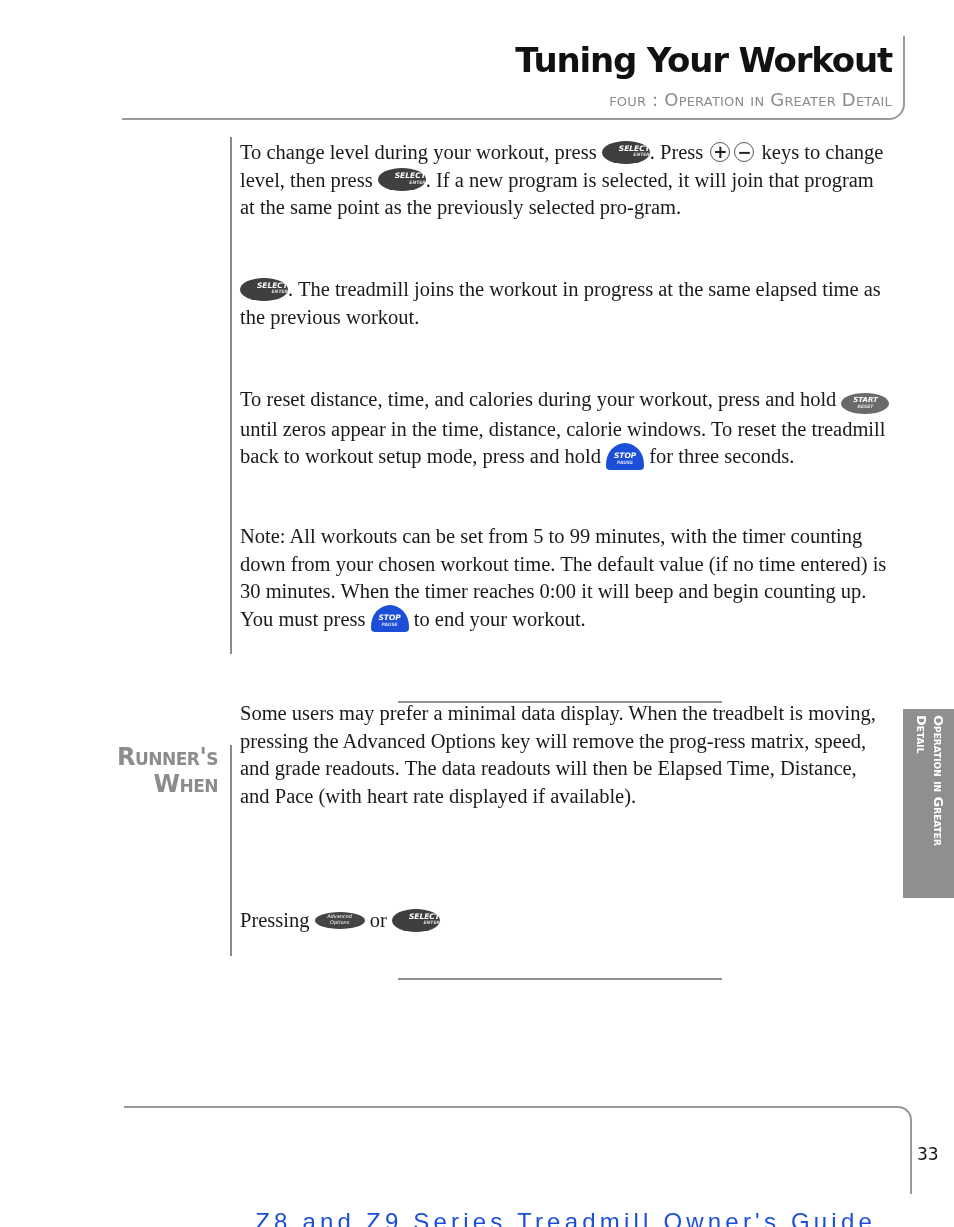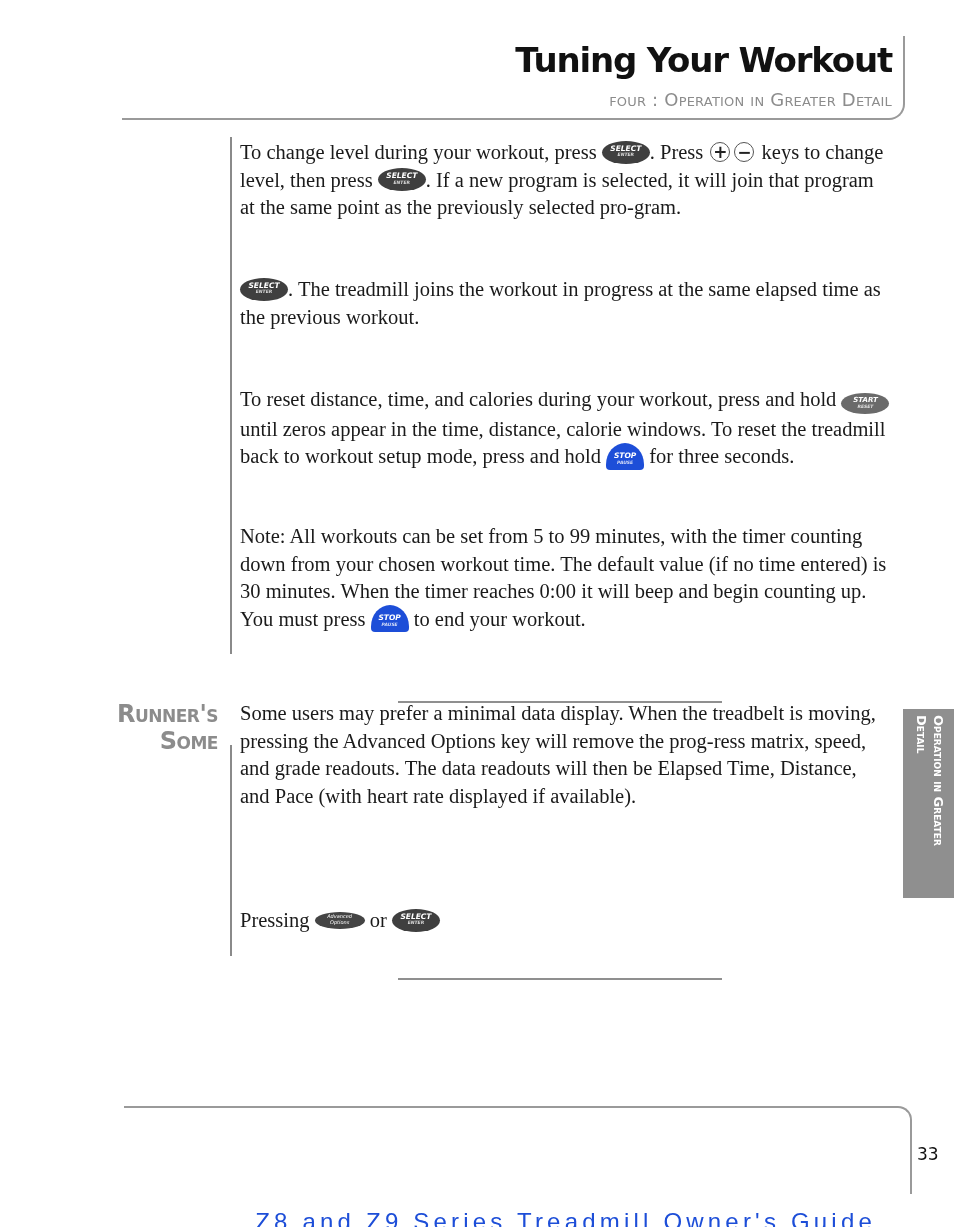--- a/index.html
+++ b/index.html
@@ -15,39 +15,39 @@
 
   
   .vrule { position: absolute; left: 230px; width: 1.5px; background: #8a8a8a; }
   .para { position: absolute; left: 240px; width: 650px; font-family: "Liberation Serif", serif; font-size: 20.5px;
     line-height: 27.5px; color: #1a1a1a; }
   .para p { margin: 0; }
 
   .key { display: inline-block; vertical-align: middle; position: relative; top: -2px; background: #3f3f3f;
     border-radius: 50%; color: #fff; font-family: "DejaVu Sans", sans-serif; font-style: italic; font-weight: bold;
     text-align: center; line-height: 1; }
-  .key-select { width: 48px; height: 23px; }
+  .key-select { width: 48px; height: 23px; text-align: right; }
   .key-select .k1 { font-size: 7.5px; display: block; margin-top: 4px; }
   .key-select .k2 { font-size: 4.5px; display: block; margin-top: 1px; opacity: .8; }
   .key-start { width: 48px; height: 21px; background: #6a6a6a; margin-top: 8px; }
   .key-start .k1 { font-size: 7px; display: block; margin-top: 4px; }
   .key-start .k2 { font-size: 4.5px; display: block; margin-top: 1px; opacity: .8; }
   .key-stop { width: 38px; height: 27px; background: #1d4ed8; border-radius: 50% 50% 4px 4px / 80% 80% 4px 4px; }
   .key-stop .k1 { font-size: 7.5px; display: block; margin-top: 9px; }
   .key-stop .k2 { font-size: 4.5px; display: block; margin-top: 1px; opacity: .8; }
   .key-adv { width: 50px; height: 17px; background: #444; }
   .key-adv .k1 { font-size: 5px; display: block; margin-top: 2px; font-weight: normal; }
   .key-adv .k2 { font-size: 5px; display: block; margin-top: 1px; font-weight: normal; }
   .key-round { display: inline-block; vertical-align: middle; position: relative; top: -2px; width: 20px; height: 20px;
     border: 1.5px solid #555; border-radius: 50%; font-family: "DejaVu Sans", sans-serif; font-weight: bold;
     font-size: 17px; line-height: 19px; text-align: center; color: #222; box-sizing: border-box; margin: 0 2px; }
 
   .sep { position: absolute; left: 398px; width: 324px; height: 2px; background: #8f8f8f; }
 
-  .side-head { position: absolute; right: 736px; top: 701px; text-align: right; font-family: "DejaVu Sans", sans-serif;
+  .side-head { position: absolute; right: 736px; top: 744px; text-align: right; font-family: "DejaVu Sans", sans-serif;
     font-weight: bold; font-size: 24px; line-height: 27px; color: #8c8c8c; font-variant: small-caps; letter-spacing: -0.5px; }
 
   .tab { position: absolute; left: 903px; top: 709px; width: 51px; height: 189px; background: #8f8f8f; }
   .tab-text { position: absolute; left: 0; top: 0; width: 189px; height: 51px; transform-origin: 0 0;
     transform: translate(51px, 0) rotate(90deg); color: #fff; font-family: "DejaVu Sans", sans-serif; font-weight: bold;
     font-size: 13px; line-height: 17px; font-variant: small-caps; padding: 7px 0 0 6px; box-sizing: border-box; }
 
   
   .ftr-frame { position: absolute; left: 124px; top: 1106px; width: 786px; height: 86px;
     border-top: 2px solid #9a9a9a; border-right: 2px solid #9a9a9a; border-top-right-radius: 14px; }
@@ -86,21 +86,21 @@
 <div class="para" style="top:523px;">
   <p>
     <span>Note: All workouts can be set from 5 to 99 minutes, with the timer counting down from your chosen workout time. The default value (if no time entered) is 30 minutes. When the timer reaches 0:00 it will beep and begin counting up. You must press </span><span class="key key-stop"><span class="k1">STOP</span><span class="k2">PAUSE</span></span><span> to end your workout.</span>
   </p>
 </div>
 
 <div class="sep" style="top:701px;"></div>
 
 <div class="side-head">
   <div>Runner's</div>
-  <div>Some</div>
+  <div>When</div>
 </div>
 <div class="vrule" style="top:745px;height:211px;"></div>
 
 <div class="para" style="top:700px;">
   <p>Some users may prefer a minimal data display. When the treadbelt is moving, pressing the Advanced Options key will remove the prog-ress matrix, speed, and grade readouts. The data readouts will then be Elapsed Time, Distance, and Pace (with heart rate displayed if available).</p>
 </div>
 
 <div class="para" style="top:907px;">
   <p>
     <span>Pressing </span><span class="key key-adv"><span class="k1">Advanced</span><span class="k2">Options</span></span><span> or </span><span class="key key-select"><span class="k1">SELECT</span><span class="k2">ENTER</span></span>

